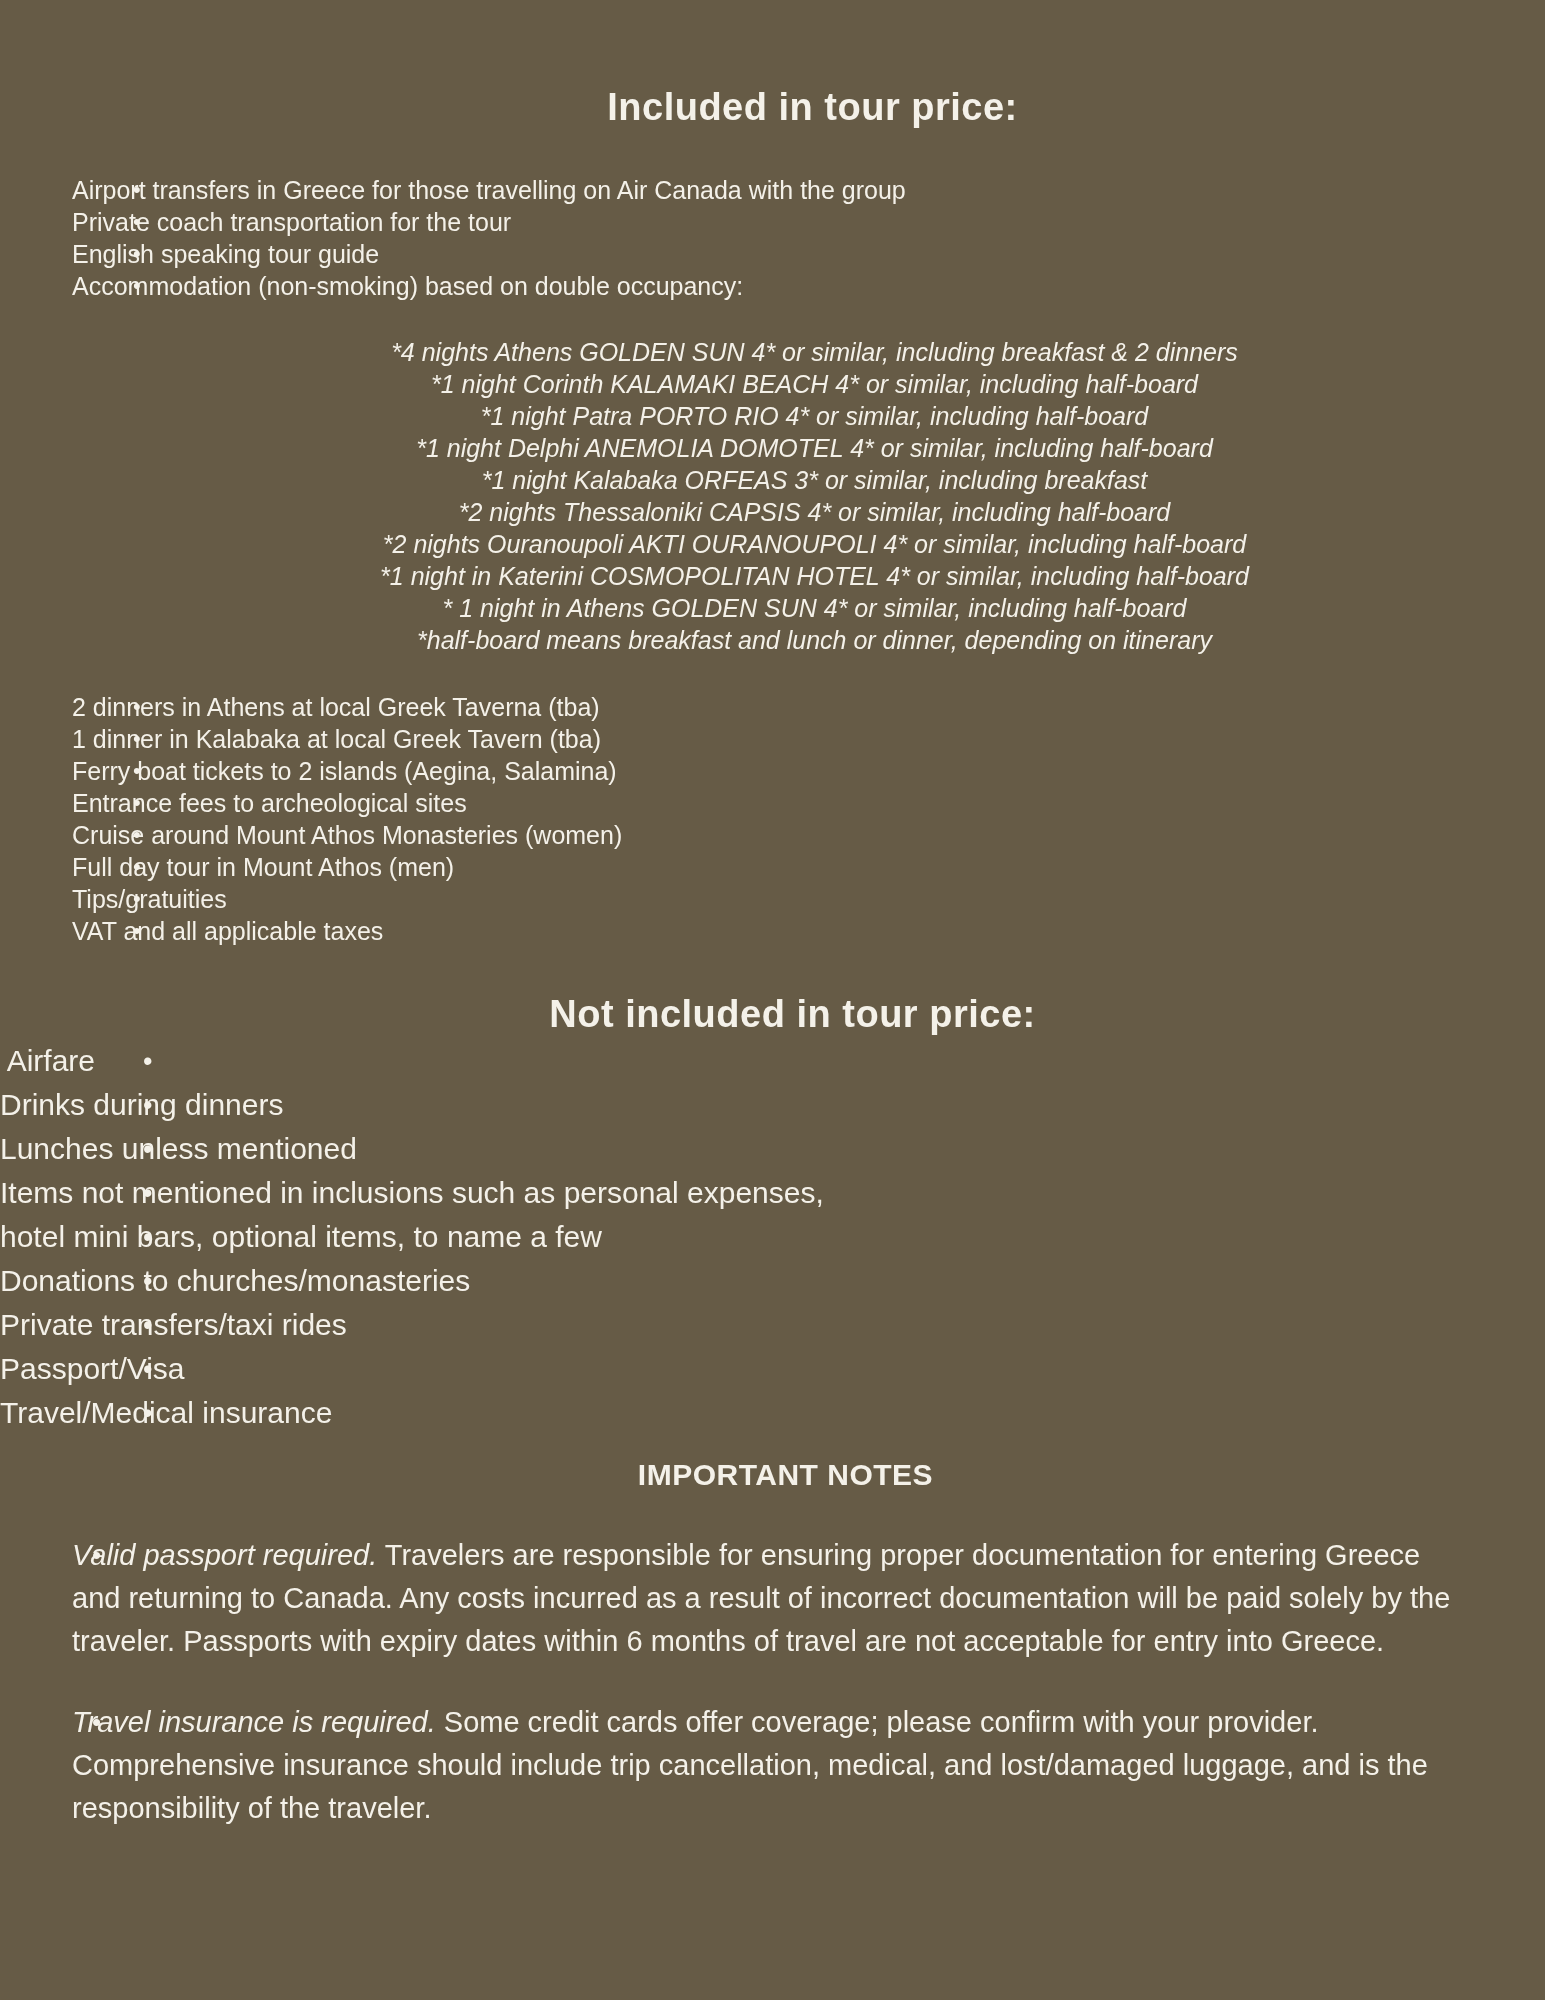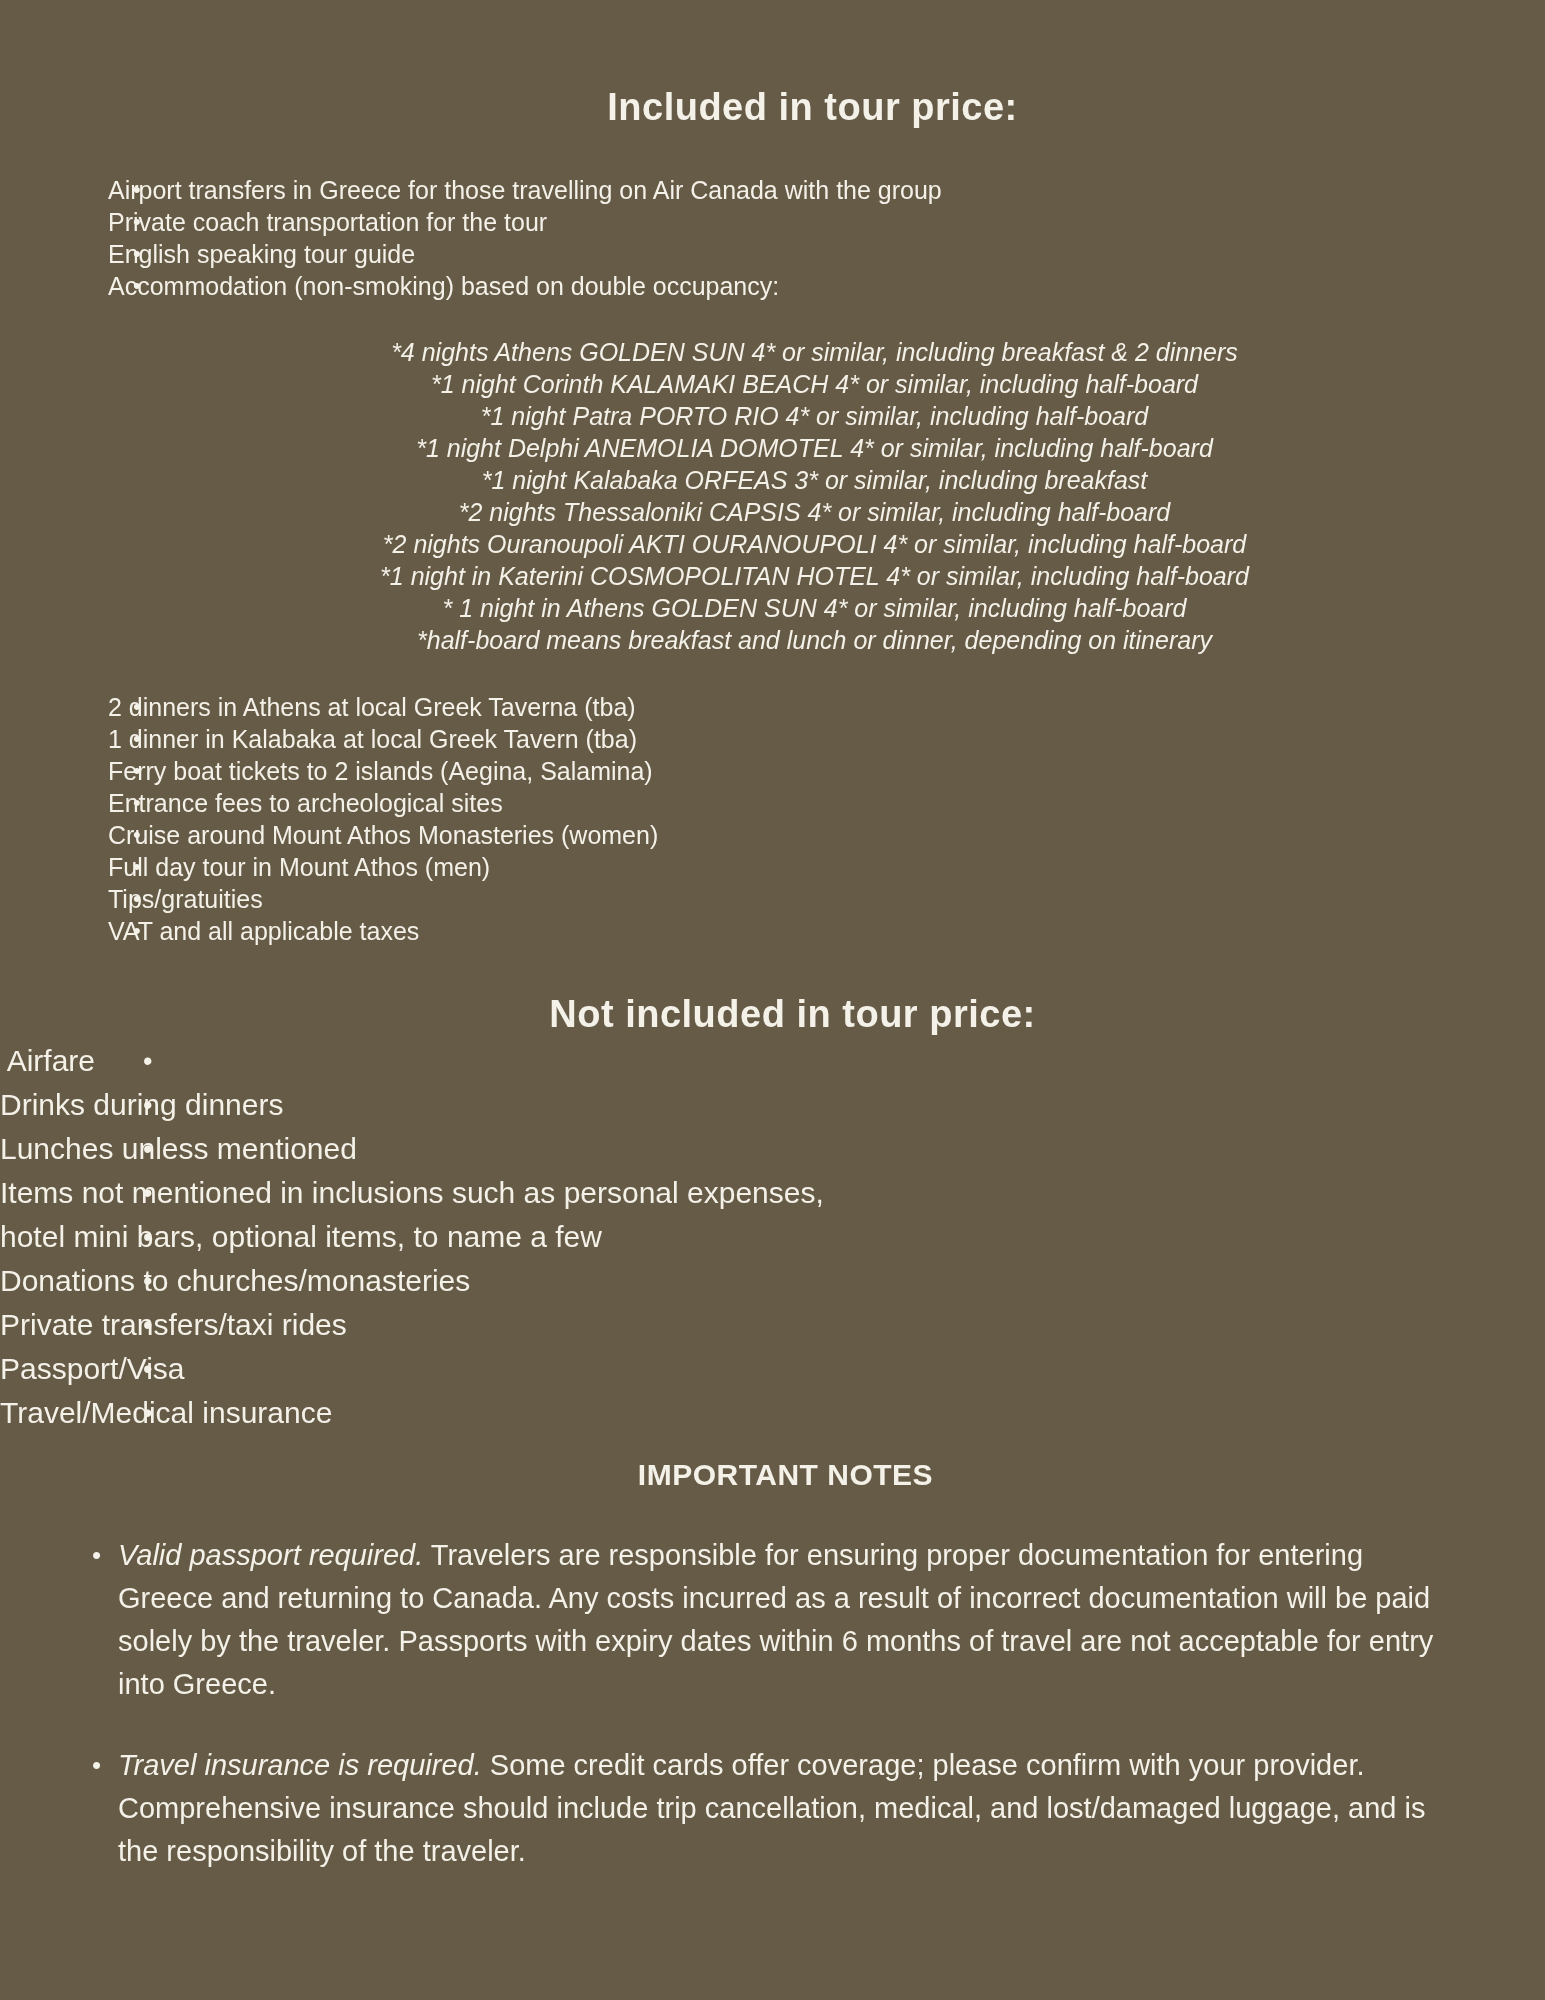--- a/index.html
+++ b/index.html
@@ -24,21 +24,21 @@
     letter-spacing: 0.5px;
   }
   .title.shift-right { transform: translateX(40px); }
   
   ul { list-style: none; }
   .small-list { margin-top: 44px; }
   .small-list li {
     position: relative;
     font-size: 25px;
     line-height: 32px;
-    padding-left: 108px;
+    padding-left: 72px;
     white-space: pre;
   }
   .small-list li::before {
     content: "\2022";
     position: absolute;
     left: 133px;
     top: 0;
     font-size: 22px;
   }
   
@@ -77,21 +77,21 @@
     font-weight: bold;
     text-align: center;
     letter-spacing: 0.5px;
     transform: translateX(13px);
   }
   .notes-list { margin-top: 41px; }
   .notes-list li {
     position: relative;
     font-size: 29px;
     line-height: 43px;
-    padding-left: 118px;
+    padding-left: 72px;
     width: 1452px;
     margin-bottom: 38px;
   }
   .notes-list li::before {
     content: "\2022";
     position: absolute;
     left: 92px;
     top: 0;
     font-size: 26px;
   }

